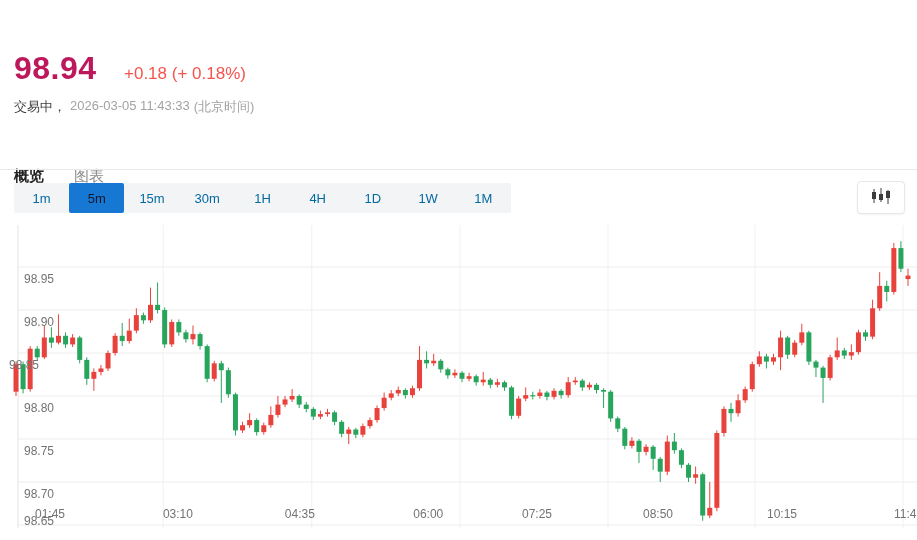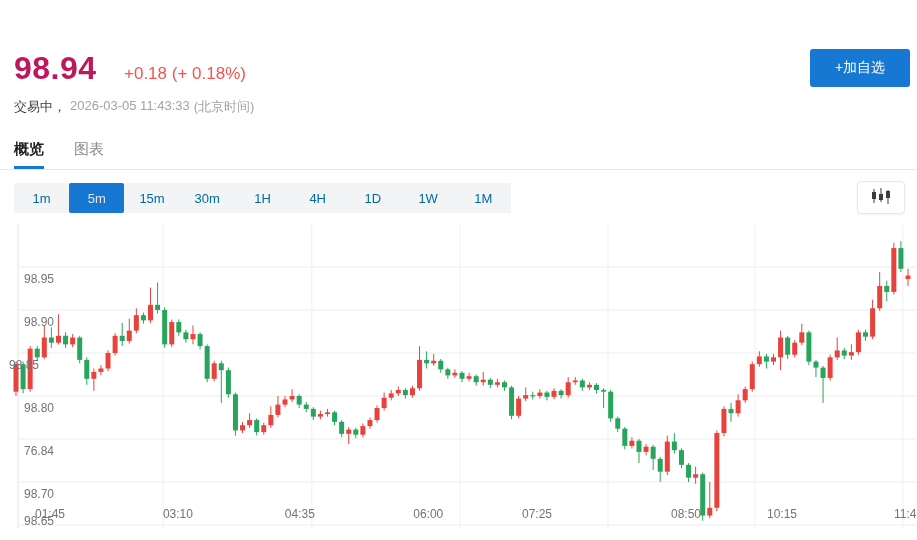--- a/index.html
+++ b/index.html
@@ -11,31 +11,31 @@
   .price{position:absolute;left:14px;top:50px;font-size:32px;font-weight:700;color:#be185d;letter-spacing:.5px;}
   .change{position:absolute;left:124px;top:64px;font-size:17px;color:#f4544c;}
   .status-row{position:absolute;left:14px;top:98px;font-size:13px;display:flex;align-items:flex-start;gap:4px;}
   .status-label{color:#3d3d3d;}
   .status-time{color:#a3a3a3;}
   .add-btn{position:absolute;left:810px;top:49px;width:100px;height:38px;background:#1778d4;color:#fff;
     font-size:14px;border:none;border-radius:3px;cursor:pointer;display:flex;align-items:center;justify-content:center;}
 
   
   .tab-bar{position:absolute;left:14px;top:140px;display:flex;gap:30px;height:28px;}
-  .tab{position:relative;font-size:15px;color:#8a8a8a;cursor:pointer;padding-bottom:28px;}
+  .tab{position:relative;font-size:15px;color:#8a8a8a;cursor:pointer;padding-bottom:28px;margin-top:27px;}
   .tab.active{color:#222;font-weight:700;}
   .tab-underline{position:absolute;left:0;right:0;bottom:-1px;height:3px;background:#1778d4;}
   .tab-divider{position:absolute;left:0;top:169px;width:917px;height:1px;background:#e9e9e9;}
 
   
   .interval-bar{position:absolute;left:14px;top:183px;width:497px;height:30px;background:#f3f4f6;
     display:flex;align-items:stretch;border-radius:2px;}
   .interval-btn{flex:1;display:flex;align-items:center;justify-content:center;font-size:13px;color:#0369a1;
     cursor:pointer;border-radius:2px;}
-  .interval-btn.active{background:#1778d4;color:#e5e5e5;}
+  .interval-btn.active{background:#1778d4;color:#0f172a;}
   .chart-type-btn{position:absolute;left:857px;top:181px;width:48px;height:33px;background:#fff;
     border:1px solid #e7e7ea;border-radius:4px;box-shadow:0 1px 2px rgba(0,0,0,.05);cursor:pointer;
     display:flex;align-items:center;justify-content:center;padding:0;}
 
   
   .chart{position:absolute;left:0;top:225px;width:917px;height:305px;overflow:hidden;}
   .chart svg{position:absolute;left:0;top:0;}
   .axis-label{position:absolute;font-size:12px;color:#737373;white-space:nowrap;pointer-events:none;margin-top:12px;}
 </style>
 </head>
@@ -45,21 +45,20 @@
 
   <div class="price">98.94</div>
   <div class="change">+0.18 (+ 0.18%)</div>
 
   <div class="status-row">
     <span class="status-label">交易中，</span>
     <span class="status-time">2026-03-05 11:43:33</span>
     <span class="status-time">(北京时间)</span>
   </div>
 
-  <button class="add-btn">+加自选</button>
 
   <div class="tab-bar">
       <div class="tab active">概览<div class="tab-underline"></div></div>
       <div class="tab">图表</div>
     </div>
   <div class="tab-divider"></div>
 
   <div class="interval-bar">
       <div class="interval-btn">1m</div>
       <div class="interval-btn active">5m</div>
@@ -609,26 +608,26 @@
         </g>
         <g>
           <line x1="908" y1="43.72000000000821" x2="908" y2="60.92000000000479" stroke="#e8423d" stroke-width="1"></line>
           <rect x="905.5" y="50.6000000000044" width="5" height="3.439999999991983" fill="#e8423d"></rect>
         </g>
       </svg>
   <span class="axis-label" style="left: 24px; top: 42px; transform: translateY(-50%);">98.95</span>
       <span class="axis-label" style="left: 24px; top: 85px; transform: translateY(-50%);">98.90</span>
       <span class="axis-label" style="left: 9px; top: 128px; transform: translateY(-50%);">98.85</span>
       <span class="axis-label" style="left: 24px; top: 171px; transform: translateY(-50%);">98.80</span>
-      <span class="axis-label" style="left: 24px; top: 214px; transform: translateY(-50%);">76.84</span>
+      <span class="axis-label" style="left: 24px; top: 214px; transform: translateY(-50%);">98.75</span>
       <span class="axis-label" style="left: 24px; top: 257px; transform: translateY(-50%);">98.70</span>
       <span class="axis-label" style="left: 24px; top: 284px; transform: translateY(-50%);">98.65</span>
       <span class="axis-label" style="left: 49.9765px; top: 277px; transform: translate(-50%, -50%);">01:45</span>
       <span class="axis-label" style="left: 177.898px; top: 277px; transform: translate(-50%, -50%);">03:10</span>
       <span class="axis-label" style="left: 299.859px; top: 277px; transform: translate(-50%, -50%);">04:35</span>
       <span class="axis-label" style="left: 428.239px; top: 277px; transform: translate(-50%, -50%);">06:00</span>
       <span class="axis-label" style="left: 536.995px; top: 277px; transform: translate(-50%, -50%);">07:25</span>
-      <span class="axis-label" style="left: 686px; top: 277px; transform: translate(-50%, -50%); text-align: center;">08:50</span>
+      <span class="axis-label" style="left: 658px; top: 277px; transform: translate(-50%, -50%); text-align: center;">08:50</span>
       <span class="axis-label" style="left: 782.018px; top: 277px; transform: translate(-50%, -50%);">10:15</span>
       <span class="axis-label" style="left: 894.075px; top: 277px; transform: translateY(-50%);">11:4</span>
     </div>
 
 </div>
 
 </body></html>

